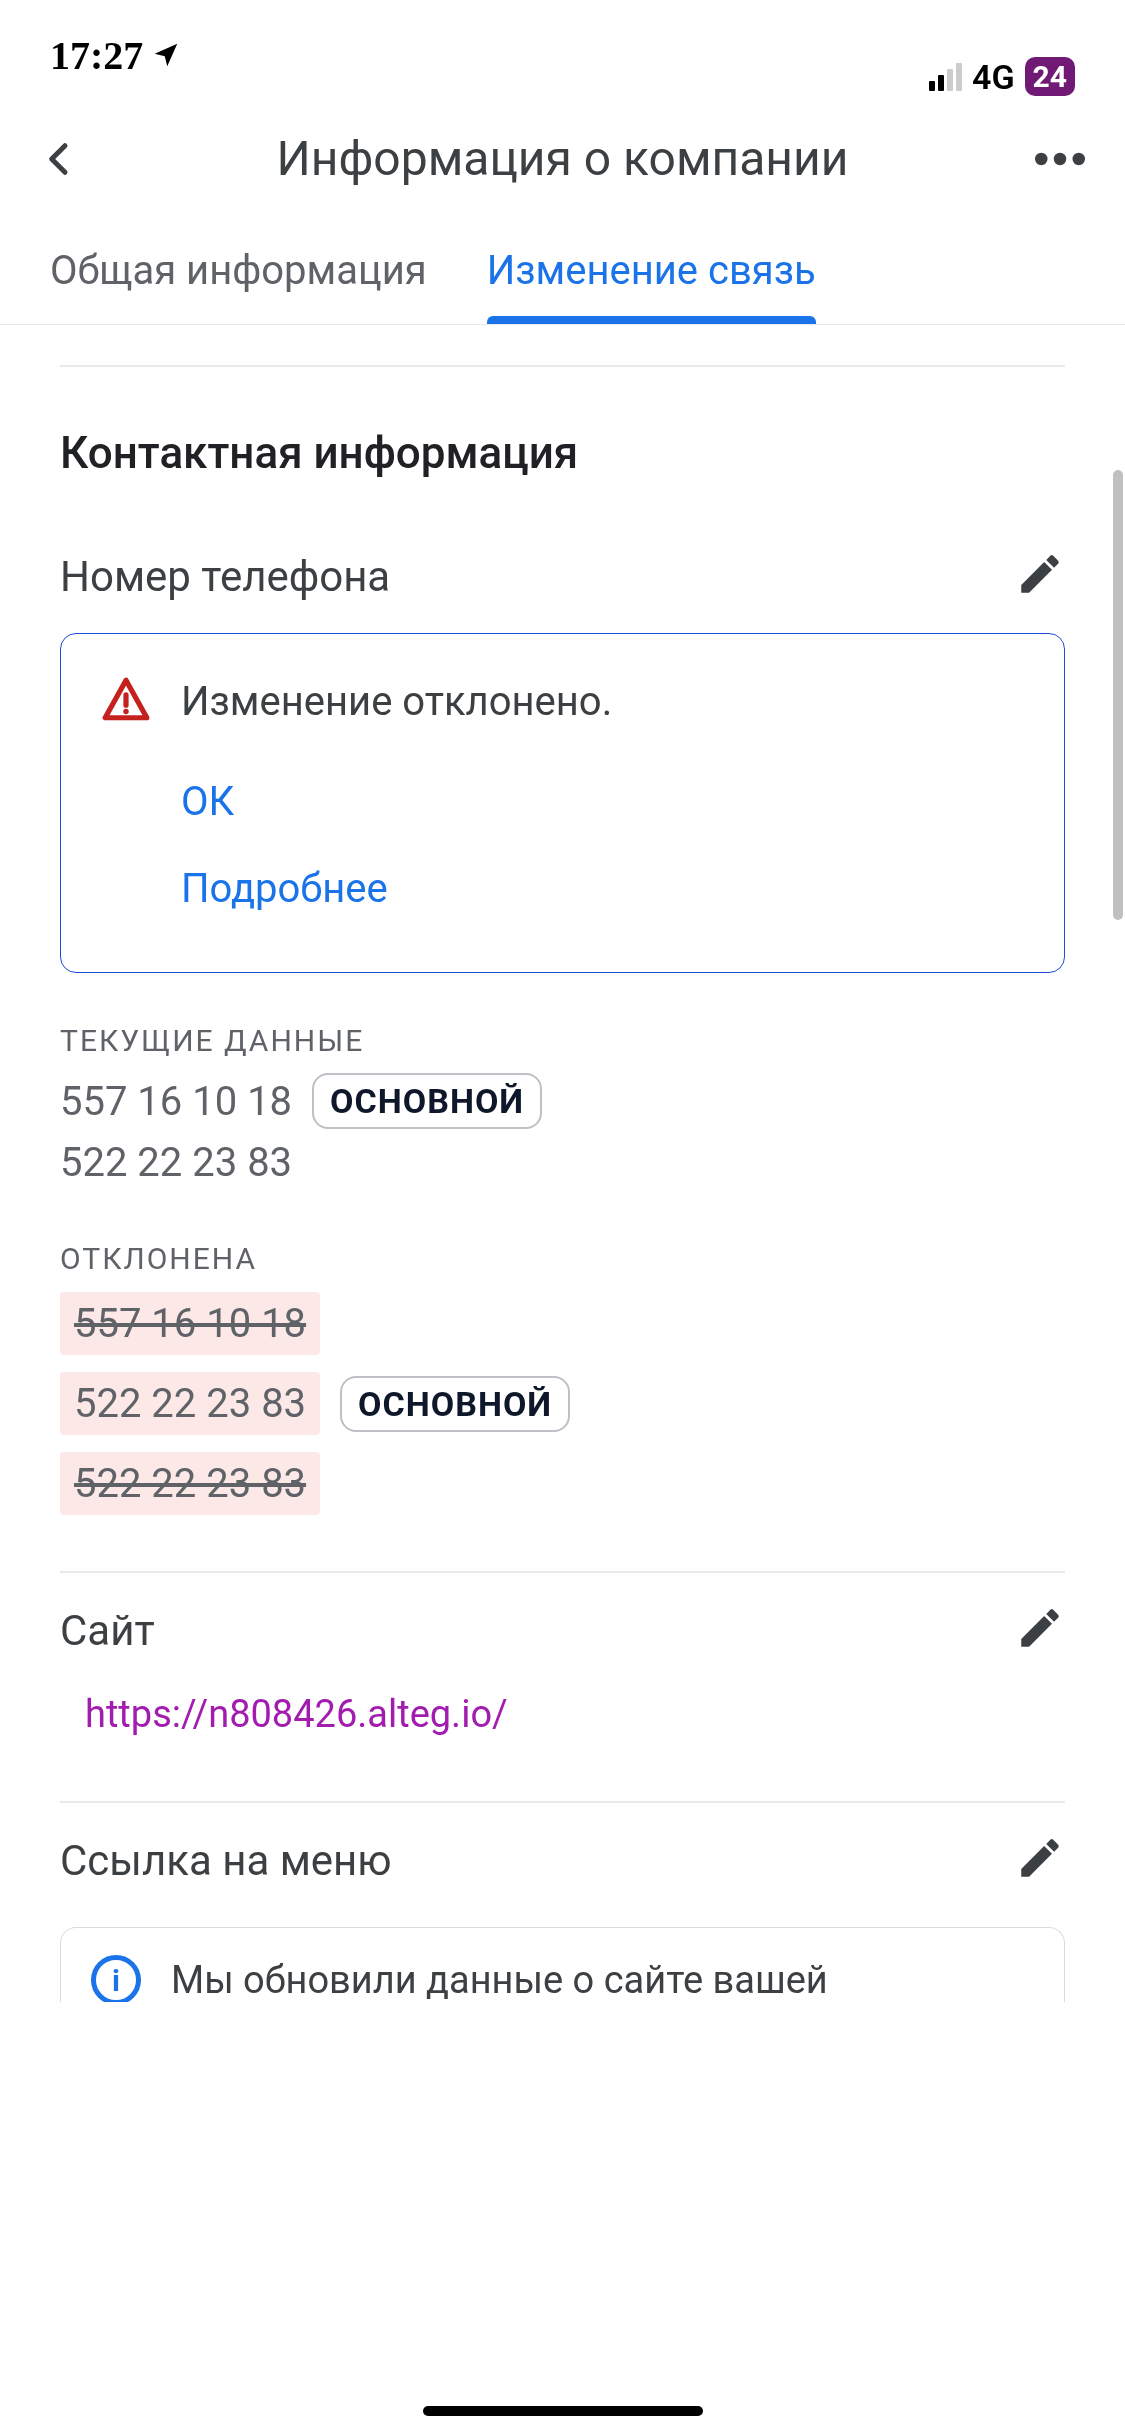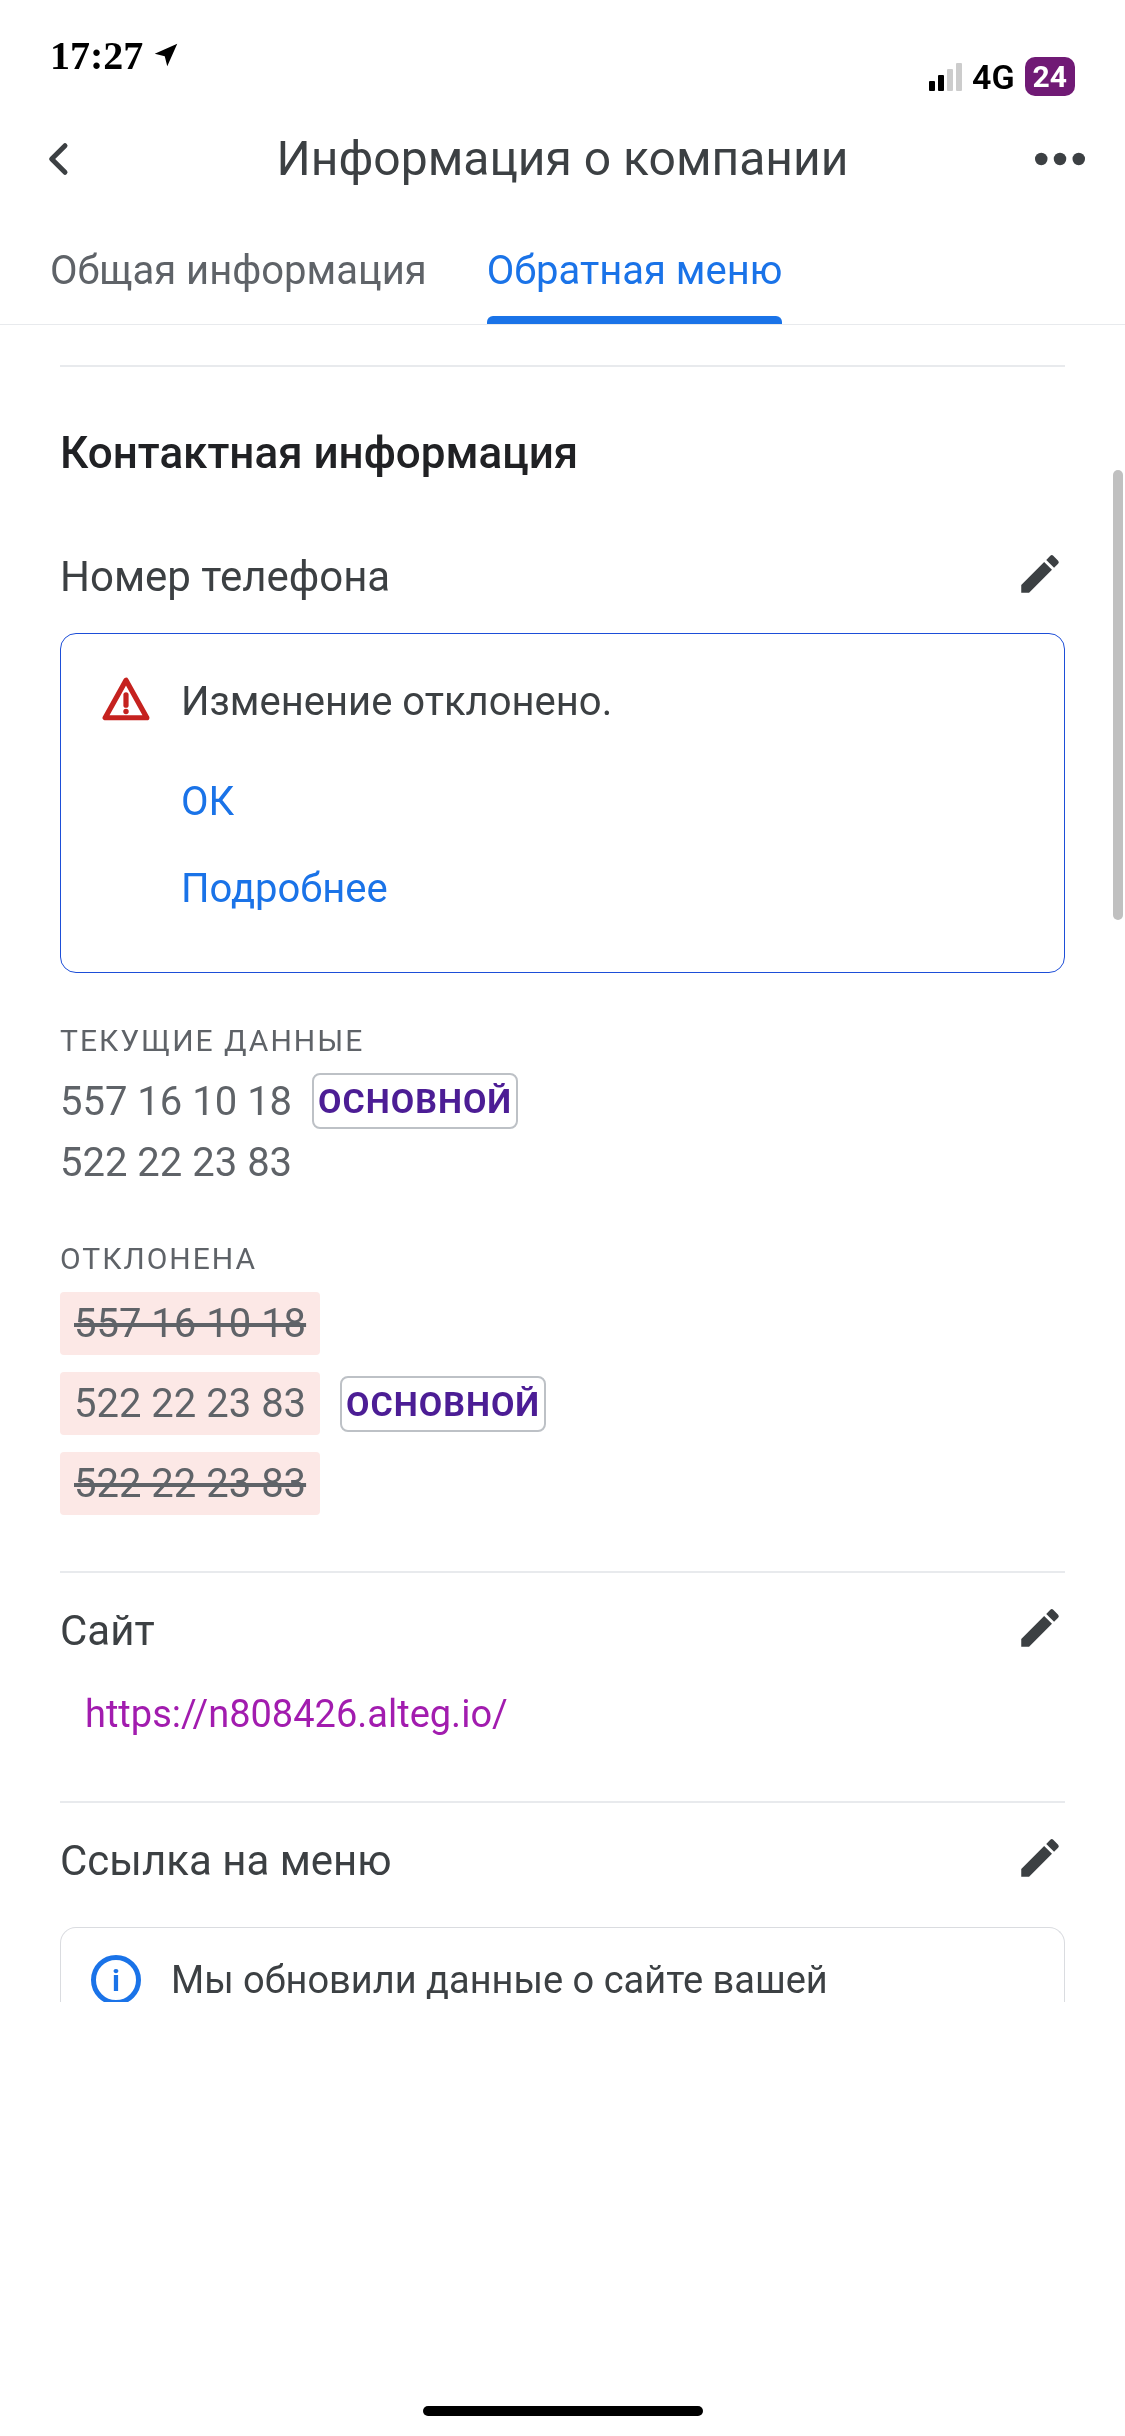--- a/index.html
+++ b/index.html
@@ -142,25 +142,25 @@
     background: #fce8e6;
     padding: 8px 14px;
     border-radius: 4px;
     display: inline-block;
     margin: 6px 0;
   }
   .phone-rejected .phone-text { text-decoration: line-through; }
   .phone-rejected.no-strike .phone-text { text-decoration: none; }
   .badge {
     border: 2px solid #bdc1c6;
-    border-radius: 8px;
-    padding: 6px 4px;
+    border-radius: 16px;
+    padding: 6px 16px;
     font-size: 34px;
     font-weight: 700;
-    color: #4c1d95;
+    color: #0f172a;
     letter-spacing: 1px;
   }
   .hr {
     height: 2px;
     background: #e8eaed;
     margin: 50px 0 0 0;
   }
   .url-text {
     font-size: 38px;
     color: #a21caf;
@@ -242,21 +242,21 @@
     <svg width="50" height="20" viewBox="0 0 24 6">
         <circle cx="3" cy="3" r="3" fill="#3c4043"></circle>
         <circle cx="12" cy="3" r="3" fill="#3c4043"></circle>
         <circle cx="21" cy="3" r="3" fill="#3c4043"></circle>
       </svg>
   </div>
 </div>
 
 <div class="tabs">
   <div class="tab">Общая информация</div>
-  <div class="tab active">Обратная меню</div>
+  <div class="tab active">Изменение связь</div>
 </div>
 
 <div class="section-divider"></div>
 
 <div class="content">
   <div class="section-title">Контактная информация</div>
 
   <div class="field-row">
     <div class="field-label">Номер телефона</div>
     <div>

